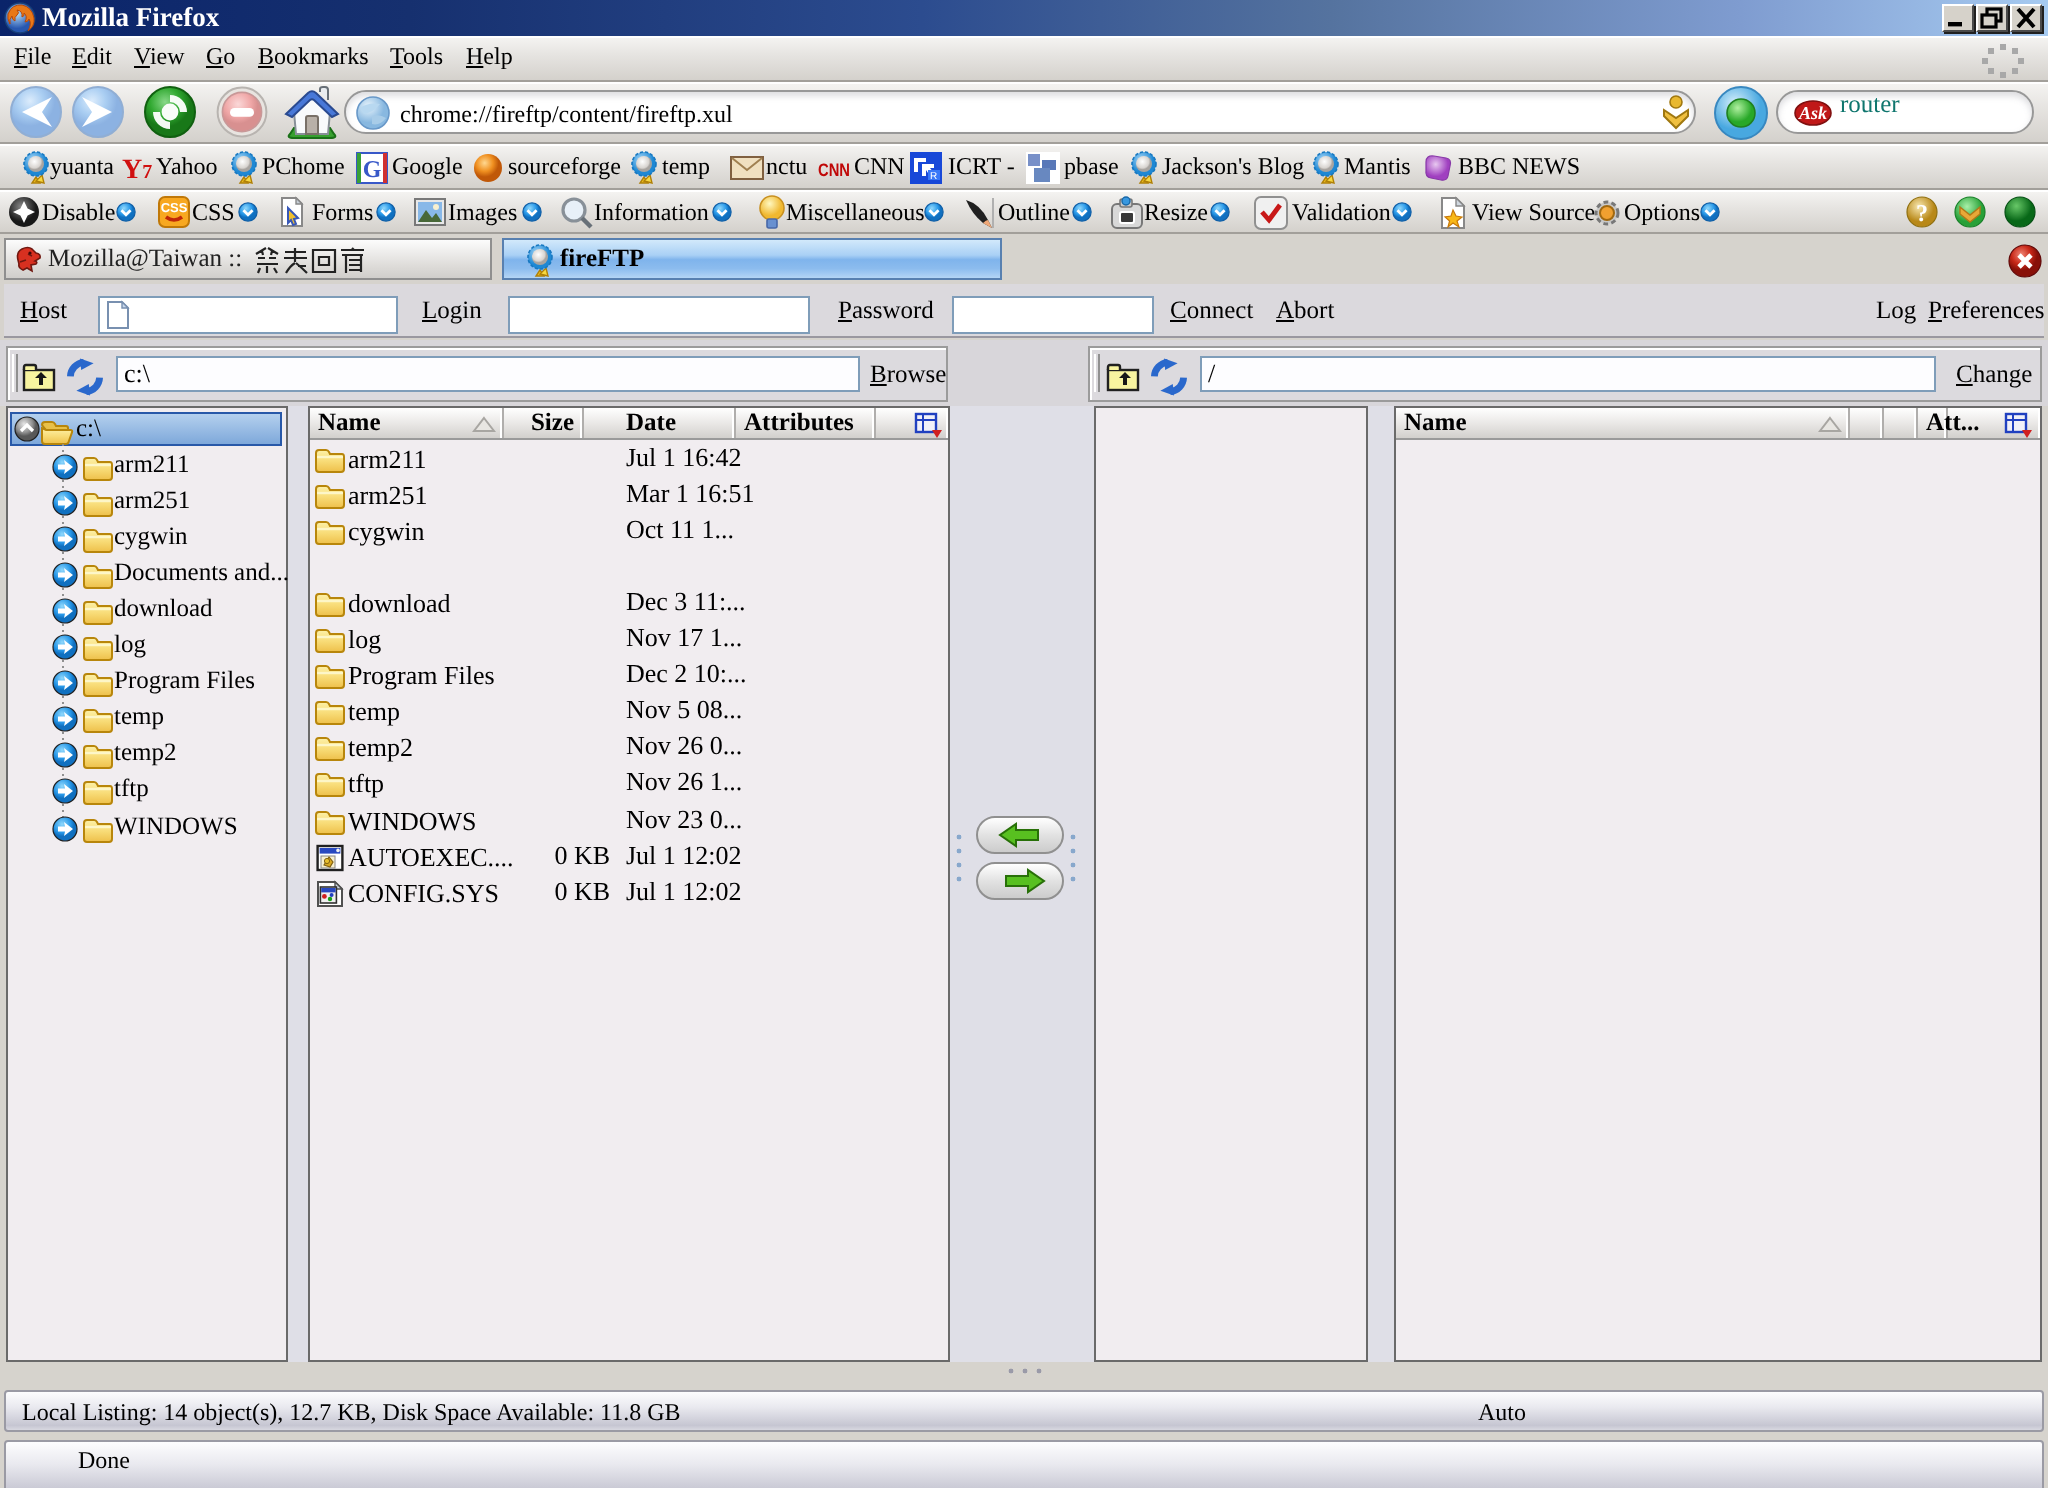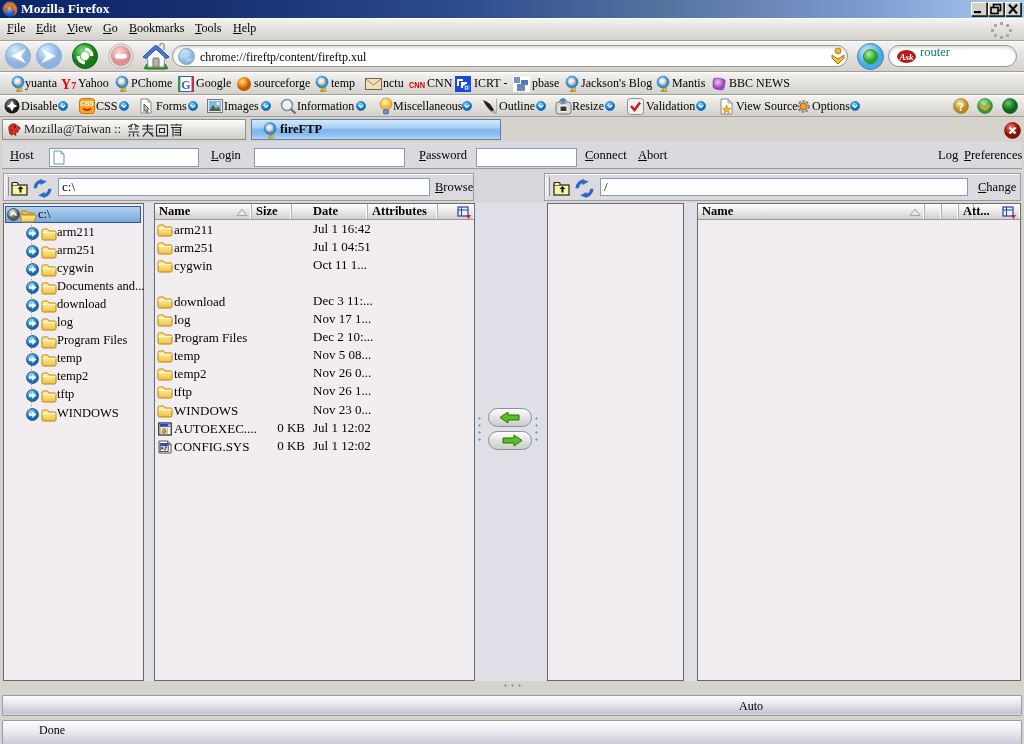--- a/index.html
+++ b/index.html
@@ -649,21 +649,21 @@
       </svg>
       <svg style="position:absolute;left:37px;top:2px" width="16" height="14">
         <use href="#folder"></use>
       </svg>
       <div style="position:absolute;left:53px;top:0">WINDOWS</div>
     </div>
 </div>
 <div class="abs pane" id="listL">
 <div class="lhead"></div>
 <div class="hcell" style="left:0;width:97px">Name</div>
-<div class="hcell" style="left:97px;width:40px;text-align:left">Size</div>
+<div class="hcell" style="left:97px;width:40px;text-align:right">Size</div>
 <div class="hcell" style="left:154px;width:59px">Date</div>
 <div class="hcell" style="left:213px;width:70px">Attributes</div>
 <div class="hcell" style="left:298px;width:21px;border-right:none"></div>
 <svg style="position:absolute;left:81px;top:4px" width="12" height="9">
       <path d="M6 1 L11 7.5 L1 7.5 Z" fill="#e8e6e2" stroke="#a8a6a2" stroke-width="1"></path>
     </svg>
 <svg style="position:absolute;left:302px;top:2px" width="15" height="13">
       <rect x="1" y="1" width="10" height="9" fill="#f0f0f8" stroke="#2040c0" stroke-width="1.2"></rect>
       <path d="M1 4 L11 4 M4.5 1 L4.5 10" stroke="#2040c0" stroke-width="1"></path>
       <path d="M9 9 L14 9 L11.5 13 Z" fill="#d02020"></path>
@@ -673,21 +673,21 @@
         <use href="#folder"></use>
       </svg>
       <div class="fname">arm211</div>
       <div style="position:absolute;left:158px;top:0">Jul 1 16:42</div>
     </div>
 <div class="trow" style="left:0;top:34.6px;width:319px">
       <svg style="position:absolute;left:2px;top:2px" width="16" height="14">
         <use href="#folder"></use>
       </svg>
       <div class="fname">arm251</div>
-      <div style="position:absolute;left:158px;top:0">Jul 1 04:51</div>
+      <div style="position:absolute;left:158px;top:0">Mar 1 16:51</div>
     </div>
 <div class="trow" style="left:0;top:52.7px;width:319px">
       <svg style="position:absolute;left:2px;top:2px" width="16" height="14">
         <use href="#folder"></use>
       </svg>
       <div class="fname">cygwin</div>
       <div style="position:absolute;left:158px;top:0">Oct 11 1...</div>
     </div>
 <div class="trow" style="left:0;top:88.9px;width:319px">
       <svg style="position:absolute;left:2px;top:2px" width="16" height="14">
@@ -781,17 +781,18 @@
 <div style="position:absolute;left:13px;top:228px;width:44px;height:19px;border-radius:9.5px;background:linear-gradient(#ffffff,#e2e2e2 50%,#cccccc);border:1px solid #909090"></div>
 <svg style="position:absolute;left:26px;top:231px" width="22" height="13">
       <path d="M13 1 L13 4 L2 4 L2 9 L13 9 L13 12 L21 6.5 Z" fill="#58c020" stroke="#287008" stroke-width="1"></path>
     </svg>
 <div style="position:absolute;left:3px;top:212px;width:3px;height:30px;background-image:radial-gradient(circle 1.5px,#88a8cc 1.2px,transparent 1.3px);background-size:3px 7px"></div>
 <div style="position:absolute;left:60px;top:212px;width:3px;height:30px;background-image:radial-gradient(circle 1.5px,#88a8cc 1.2px,transparent 1.3px);background-size:3px 7px"></div>
 </div>
 <div class="abs" style="left:502px;top:684px;width:21px;height:3px;background-image:radial-gradient(circle 1.5px,#9a9aa8 1.2px,transparent 1.3px);background-size:7px 3px"></div>
 
 <div class="abs sbar" id="ffstatus">
+    <span class="stext" style="left:8px">Local Listing: 14 object(s), 12.7 KB, Disk Space Available: 11.8 GB</span>
     <span class="stext" style="left:736px">Auto</span>
   </div>
 <div class="abs sbar" id="fxstatus">
     <span class="stext" style="left:36px;top:2px">Done</span>
   </div>
 
 </body></html>

